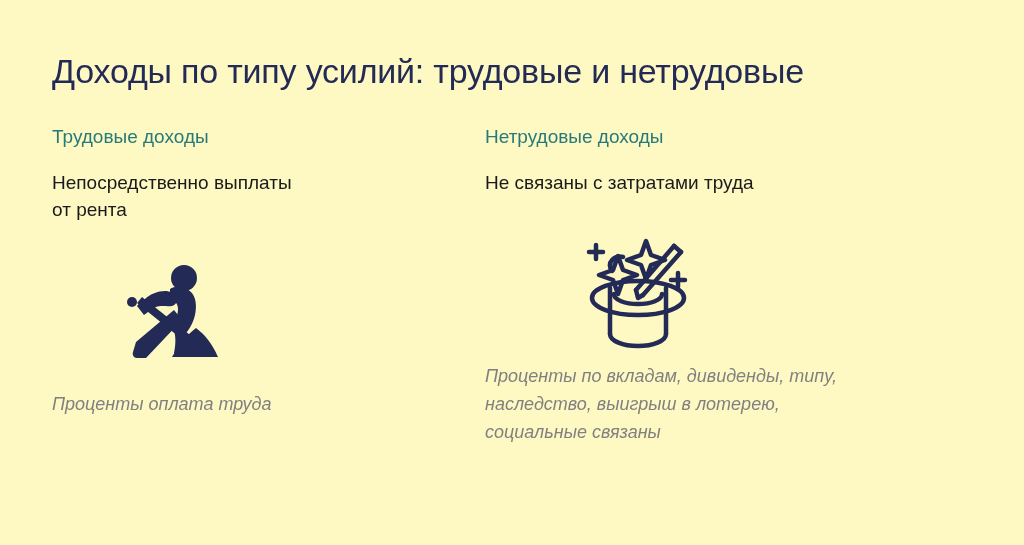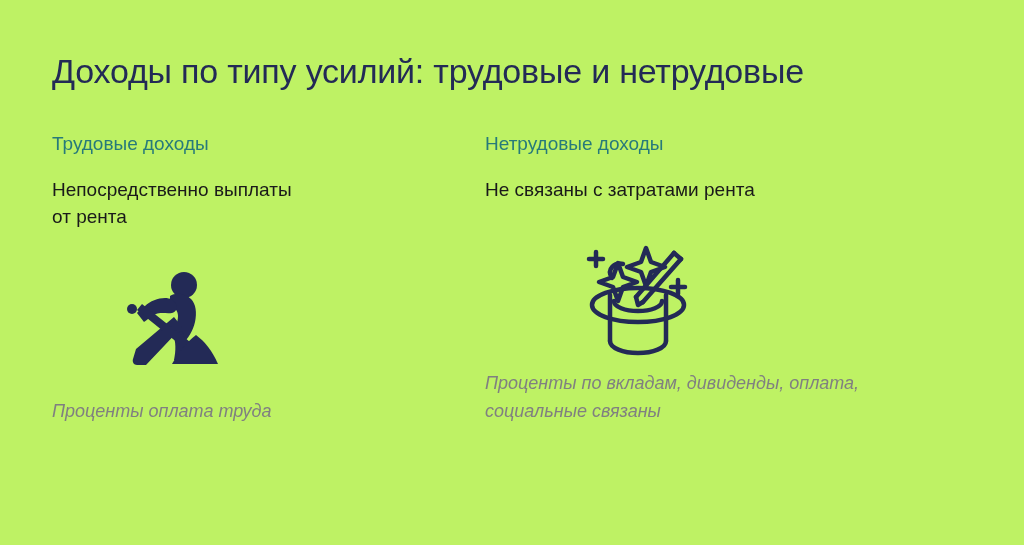--- a/index.html
+++ b/index.html
@@ -10,41 +10,40 @@
     width: 1024px;
     height: 545px;
     background: #ffffff;
     font-family: "Liberation Sans", sans-serif;
     overflow: hidden;
   }
   .slide {
     position: relative;
     width: 1024px;
     height: 545px;
-    background: #bef264;
+    background: #fef9c3;
   }
   .slide-title {
     position: absolute;
     left: 52px;
     top: 52px;
     font-size: 34px;
     font-weight: 400;
     color: #232a56;
     letter-spacing: -0.2px;
     white-space: nowrap;
   }
   .columns {
     position: absolute;
     left: 52px;
     top: 126px;
     width: 930px;
     display: flex;
     flex-direction: row;
     align-items: flex-start;
-    margin-top: 7px;
   }
   .column {
     display: flex;
     flex-direction: column;
     align-items: flex-start;
   }
   .col-left {
     width: 433px;
   }
   .col-right {
@@ -136,21 +135,21 @@
       </div>
 
       <div class="caption">
         <span class="caption-line">Проценты оплата труда</span>
       </div>
     </div>
 
     <div class="column col-right">
       <div class="col-heading">Нетрудовые доходы</div>
       <div class="col-desc">
-        <span>Не связаны с затратами рента</span>
+        <span>Не связаны с затратами труда</span>
       </div>
 
       <div class="icon-wrap icon-right-pad">
         <svg width="120" height="118" viewBox="0 0 120 118">
           <g fill="none" stroke="#232a56" stroke-width="4.5" stroke-linecap="round" stroke-linejoin="round">
             <ellipse cx="58" cy="67" rx="46" ry="17"></ellipse>
             <path d="M30 57 L30 103"></path>
             <path d="M86 57 L86 103"></path>
             <path d="M30 103 C30 110, 43 115, 58 115 C73 115, 86 110, 86 103"></path>
             <path d="M34 63 C34 69, 45 73, 58 73 C71 73, 82 69, 82 63"></path>
@@ -164,19 +163,20 @@
             <path d="M56 59 L58 67 L63 64"></path>
             <path d="M16 14 L16 28"></path>
             <path d="M9 21 L23 21"></path>
             <path d="M98 42 L98 56"></path>
             <path d="M91 49 L105 49"></path>
           </g>
         </svg>
       </div>
 
       <div class="caption">
-        <span class="caption-line">Проценты по вкладам, дивиденды, оплата,</span>
+        <span class="caption-line">Проценты по вкладам, дивиденды, типу,</span>
+        <span class="caption-line">наследство, выигрыш в лотерею,</span>
         <span class="caption-line">социальные связаны</span>
       </div>
     </div>
 
   </div>
 </div>
 
 </body></html>

